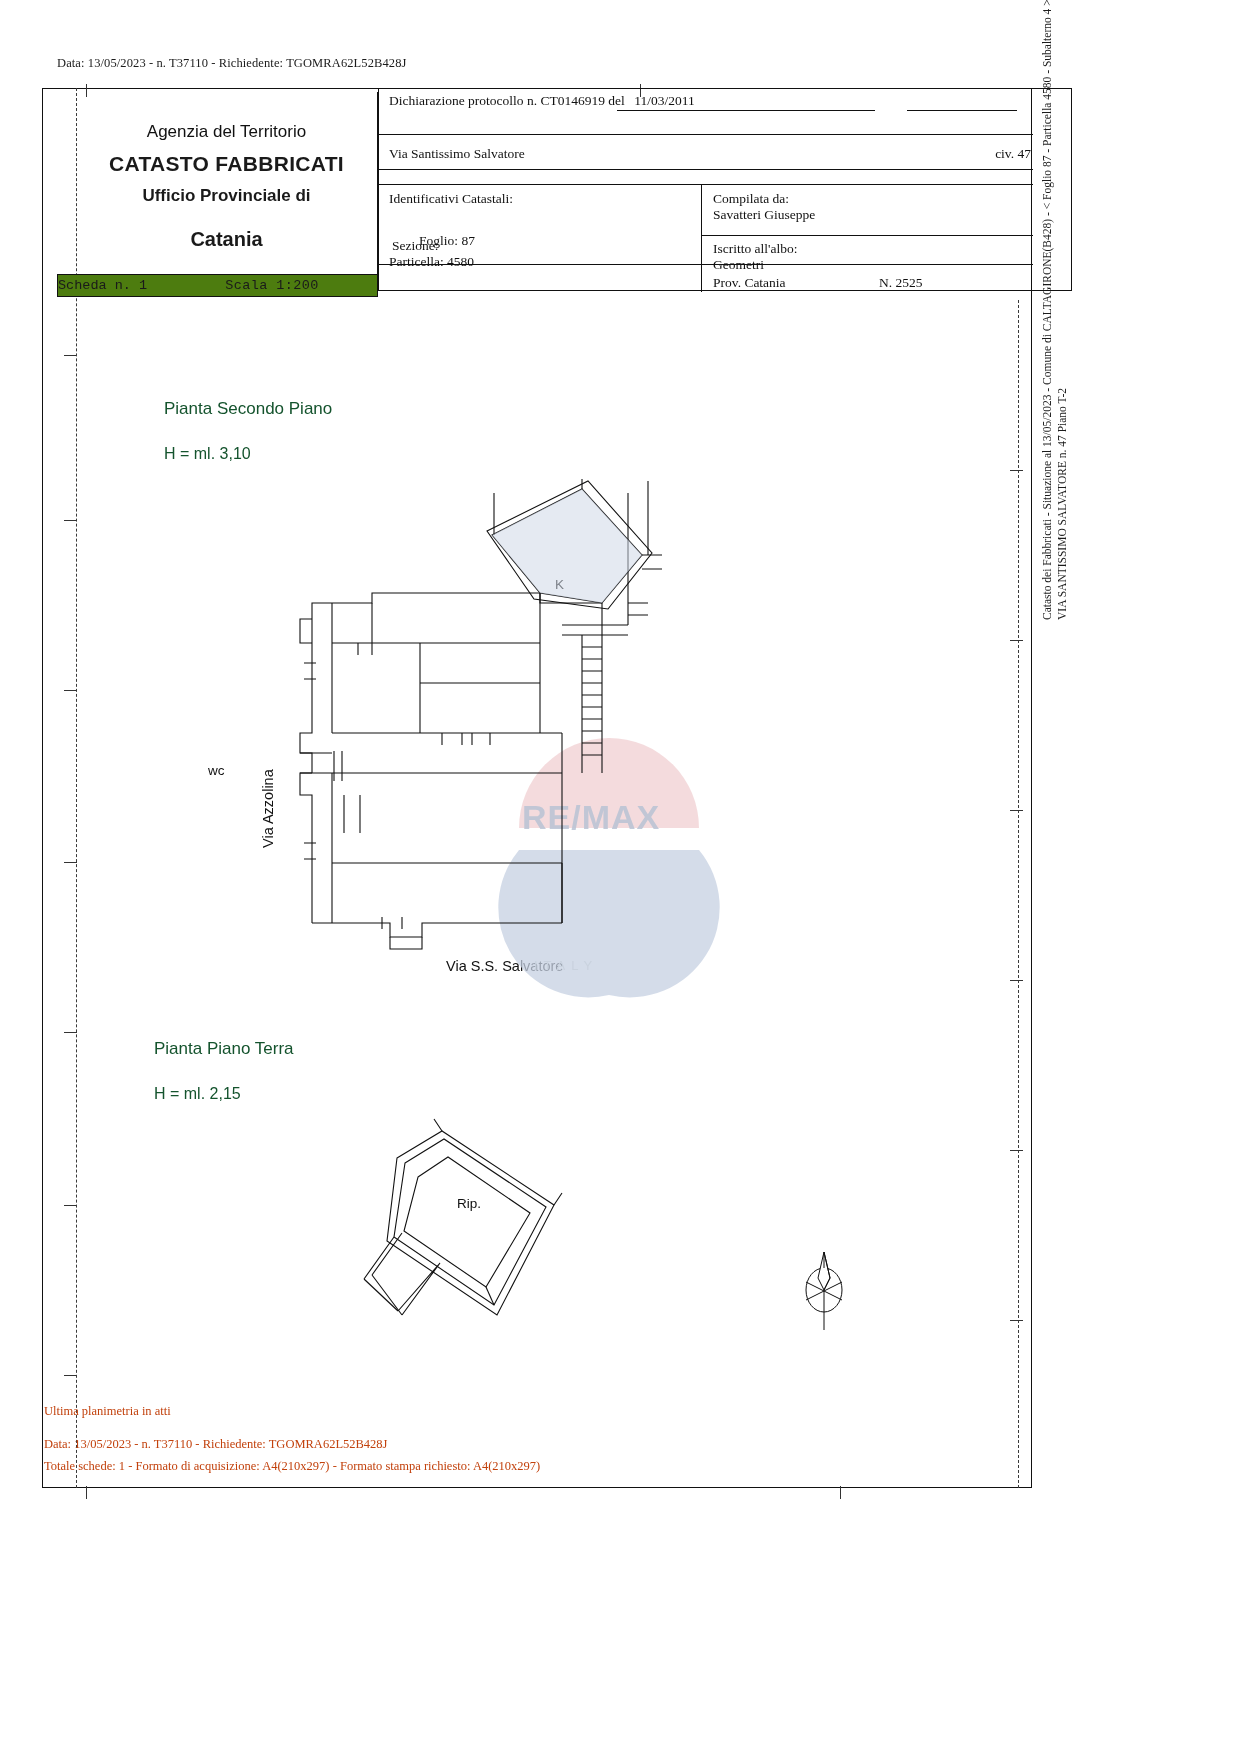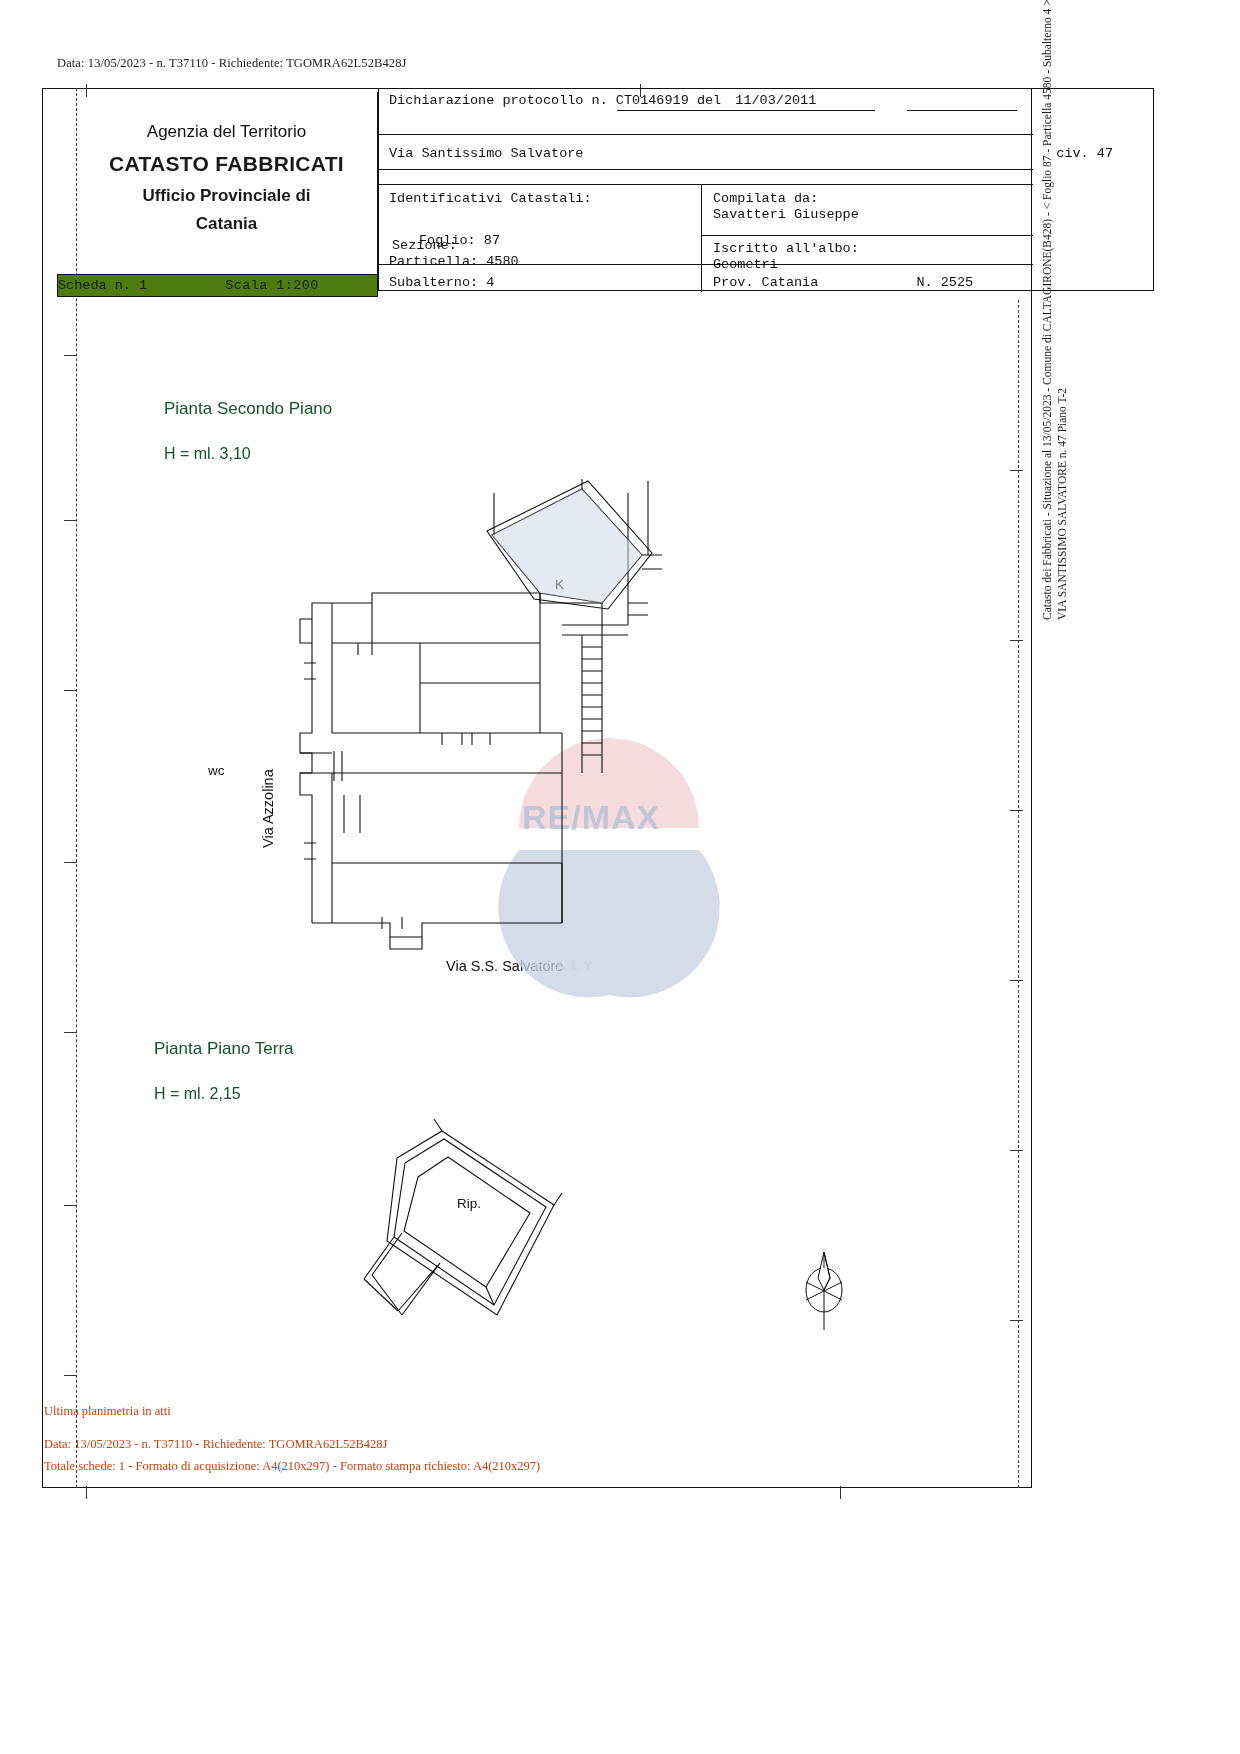--- a/index.html
+++ b/index.html
@@ -76,21 +76,21 @@
     width: 302px;
     height: 182px;
     border-right: 1.3px solid #111;
     box-sizing: border-box;
     text-align: center;
     font-family: "Liberation Sans", sans-serif;
   }
   .hl-1 { margin-top: 30px; font-size: 17px; color:#111; }
   .hl-2 { margin-top: 10px; font-size: 21px; font-weight: bold; letter-spacing:.3px; }
   .hl-3 { margin-top: 10px; font-size: 17px; font-weight: bold; }
-  .hl-4 { margin-top: 8px; font-size: 17px; font-weight: bold; }
+  .hl-4 { margin-top: 22px; font-size: 20px; font-weight: bold; }
 
   .scheda-box {
     position: absolute;
     left: 57px;
     top: 274px;
     width: 321px;
     height: 23px;
     border: 1.3px solid #111;
     box-sizing: border-box;
     font-family: "Liberation Mono", monospace;
@@ -99,25 +99,25 @@
     align-items: center;
     background: #4d7c0f;
   }
   .scheda-box .scala { margin-left: 78px; letter-spacing: .4px; }
 
   
   .header-right {
     position: absolute;
     left: 378px;
     top: 88px;
-    width: 776px;
+    width: 694px;
     height: 203px;
     border: 1.3px solid #111;
     box-sizing: border-box;
-    font-family: Liberation Mono, monospace;
+    font-family: Liberation Serif, serif;
     font-size: 13.5px;
     color: #111;
   }
   .hr-row {
     position: absolute;
     left: 0; right: 0;
     padding-left: 10px;
     white-space: nowrap;
   }
   .hr-line {
@@ -306,21 +306,20 @@
 
     <div class="hr-row" style="top:57px;">
       <span>Via Santissimo Salvatore</span>
       <span class="civ">civ. 47</span>
     </div>
 
     <div class="hr-row" style="top:102px;">Identificativi Catastali:</div>
     <div class="hr-row" style="top:134px; padding-left:13px;margin-top:15px;">Sezione:</div>
     <div class="hr-row" style="top:144px; padding-left:40px;">Foglio: 87</div>
     <div class="hr-row" style="top:165px;">Particella: 4580</div>
-    <div class="hr-row" style="top:186px;">Subalterno: 4</div>
 
     <div class="hr-row" style="top:102px; left:322px; padding-left:12px;">Compilata da:</div>
     <div class="hr-row" style="top:118px; left:322px; padding-left:12px;">Savatteri Giuseppe</div>
     <div class="hr-row" style="top:152px; left:322px; padding-left:12px;">Iscritto all'albo:</div>
     <div class="hr-row" style="top:168px; left:322px; padding-left:12px;">Geometri</div>
     <div class="hr-row" style="top:186px; left:322px; padding-left:12px;">
       <span>Prov. Catania</span>
       <span style="margin-left:90px;">N.  2525</span>
     </div>
   </div>

